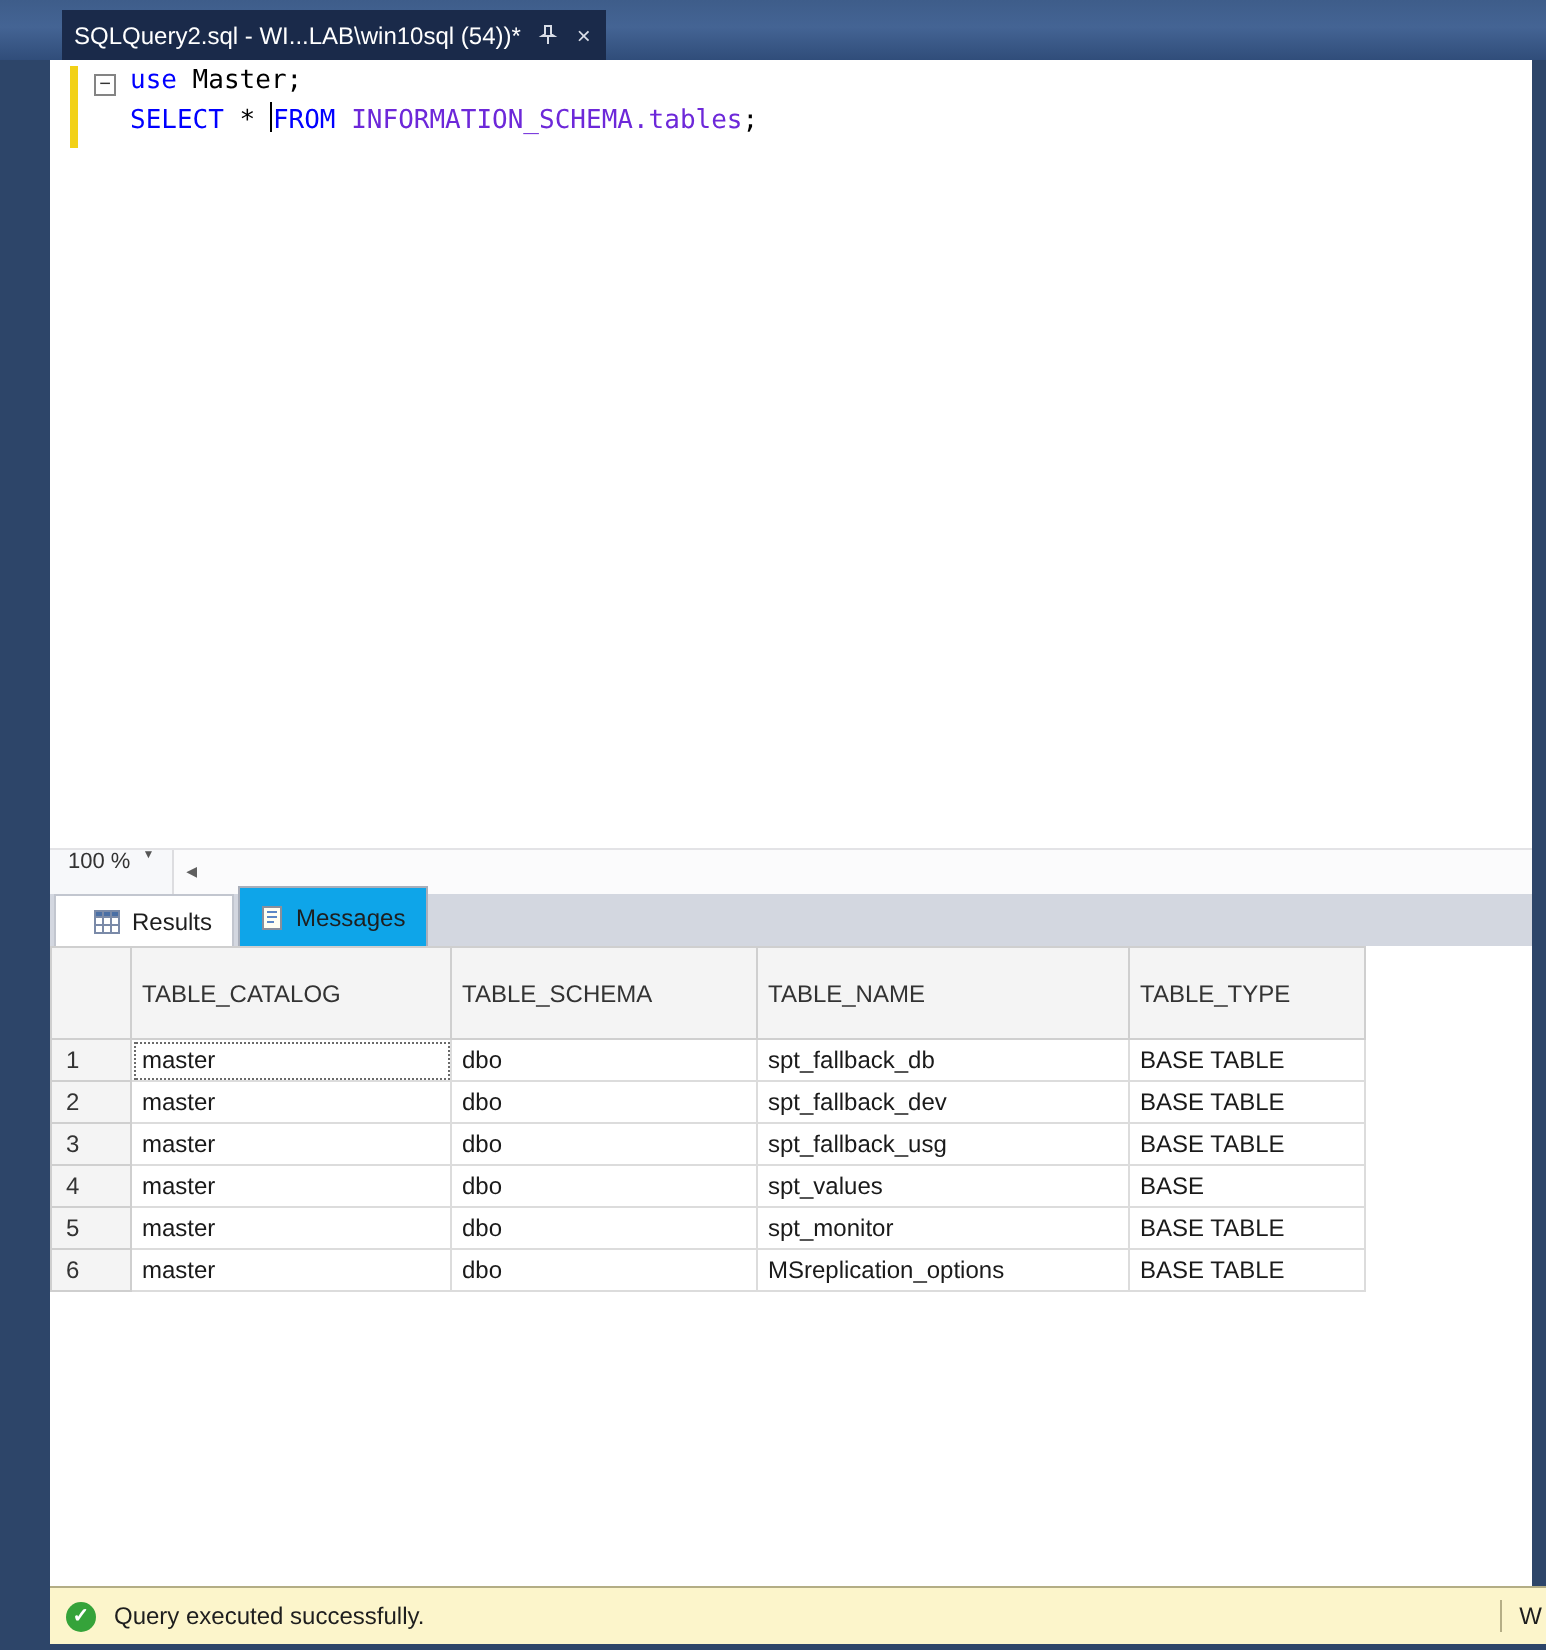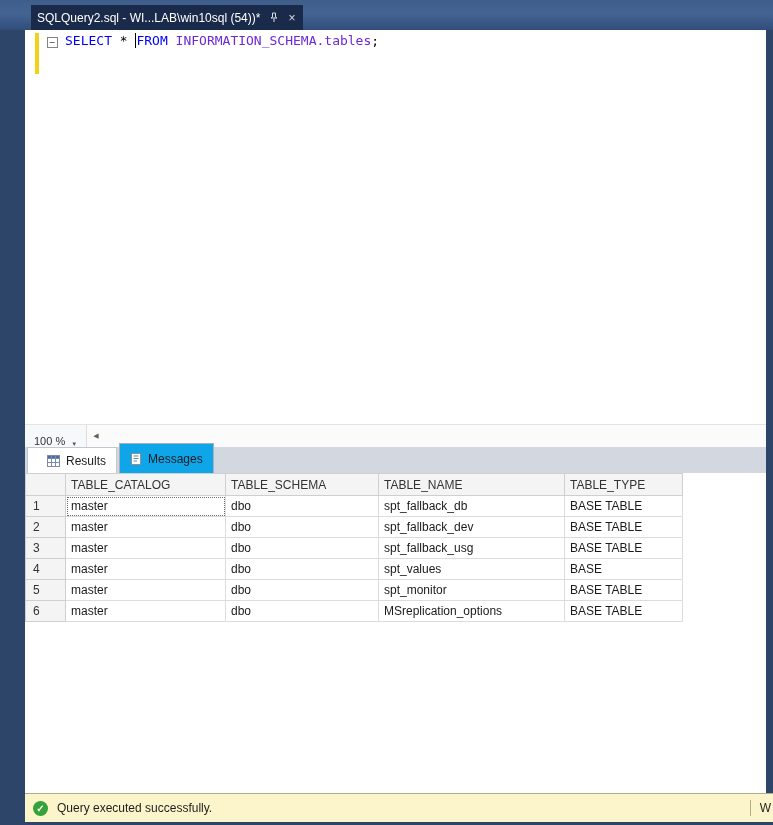--- a/index.html
+++ b/index.html
@@ -53,21 +53,21 @@
     background:#000; vertical-align:middle; margin-top:-3px;
   }
 
   
   .zoomrow {
     position:absolute; left:25px; top:424px; width:741px; height:23px;
     background:#f7f8fa; border-top:1px solid #e3e3e6; box-sizing:border-box;
     display:flex; align-items:center;
   }
   .zoom-combo {
-    display:flex; align-items:flex-end; gap:6px;
+    display:flex; align-items:flex-start; gap:6px;
     padding:0 9px; height:100%; font-size:11px; color:#333;
   }
   .zoom-dd { font-size:6px; color:#555; }
   .hscroll {
     flex:1; height:100%; background:#fbfbfc;
     border-left:1px solid #dddde0;
     display:flex; align-items:center; padding-left:6px;
   }
   .scroll-arr { font-size:7px; color:#5f5f5f; }
 
@@ -91,21 +91,21 @@
     background:#ffffff; height:26px;
     border:1px solid #c2c6cf; border-bottom:none;padding-left:19px;
   }
   .grid-wrap { position:absolute; left:0; top:26px; }
   table.grid {
     border-collapse:collapse; table-layout:fixed;
     font-size:12px; color:#1a1a1a;
   }
   table.grid th {
     background:#f4f4f4; border:1px solid #cfcfcf;
-    font-weight:normal; text-align:left; padding:0 5px;
+    font-weight:normal; text-align:left; padding:12px 5px;
     height:21px; color:#333; overflow:hidden; white-space:nowrap;
   }
   table.grid td {
     border:1px solid #dcdcdc; padding:0 5px; height:20px;
     background:#fff; overflow:hidden; white-space:nowrap;
   }
   table.grid td.rowhdr {
     background:#f4f4f4; border:1px solid #cfcfcf; color:#333;
     padding-left:7px;
   }
@@ -149,20 +149,21 @@
       <span class="tab-close">×</span>
     </div>
   </div>
 
   <div class="editor">
     <div class="change-bar"></div>
     <div class="outline-box">
       <span>−</span>
     </div>
     <div class="code">
+      <div class="code-line"><span class="kw">use</span><span> Master;</span></div>
       <div class="code-line"><span class="kw">SELECT</span><span> * </span><span class="caret"></span><span class="kw">FROM</span><span class="obj"> INFORMATION_SCHEMA.tables</span><span>;</span></div>
     </div>
   </div>
 
   <div class="zoomrow">
     <div class="zoom-combo">
       <span>100 %</span>
       <span class="zoom-dd">▼</span>
     </div>
     <div class="hscroll">

